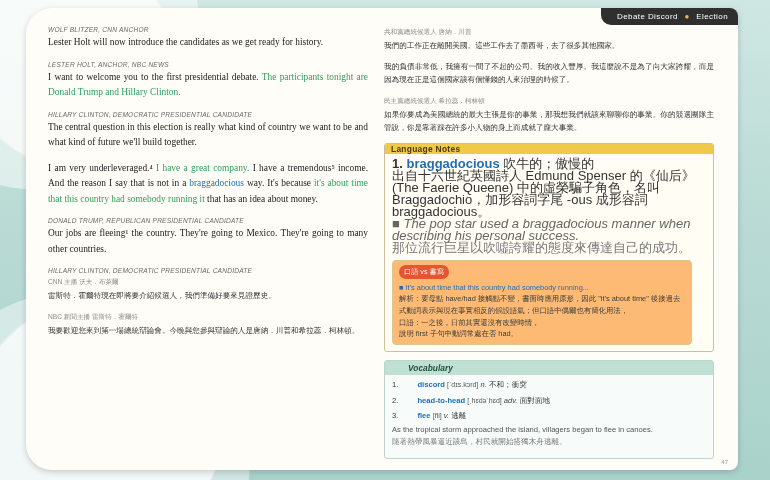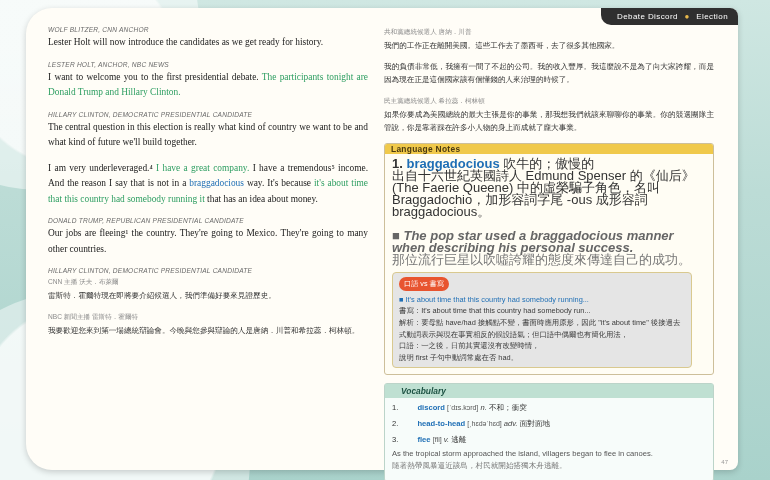--- a/index.html
+++ b/index.html
@@ -67,36 +67,36 @@
     margin-top:4px;border:1px solid #cdbf9a;background:#fffdf4;
     border-radius:3px;padding:0 0 6px 0;
   }
   .lnbar{
     background:#f0c94b;color:#4a3a10;font-size:8.4px;font-weight:bold;
     padding:0 6px;border-radius:2px 2px 0 0;letter-spacing:.3px;
   }
   .lnitem{font-size:13px;line-height:12px;color:#333;padding:4px 7px 0 7px;}
   .lnitem .w{color:#1f6fb5;font-weight:bold;}
   .lnitem .num{font-weight:bold;color:#333;}
-  .lnitem .ex{color:#666;display:block;margin-top:12px;font-style:italic;font-weight:bold;}
+  .lnitem .ex{color:#666;display:block;margin-top:0;font-style:italic;}
   .lnitem .exz{color:#777;display:block;}
 
   .dialogbox{
-    margin:6px 21px 0 7px;border:1px solid #d9c98f;background:#e5e5e5;
+    margin:6px 21px 0 7px;border:1px solid #d9c98f;background:#fdba74;
     border-radius:4px;padding:4px 6px;font-size:7.4px;line-height:11.6px;color:#3b3b3b;
   }
   .dialogtag{
     display:inline-block;background:#e8542f;color:#fff;font-size:7.2px;
     padding:1px 5px;border-radius:8px;margin-bottom:3px;
   }
   .dialogbox .b{color:#1f6fb5;}
 
   
   .vbox{margin-top:8px;border:1px solid #bcd4c9;background:#f7fcfa;border-radius:3px;padding:0 0 6px 0;}
-  .vbar{background:#bfe0d2;color:#1d5243;font-size:8.4px;font-weight:bold;font-style:italic;padding:2px 16px;}
+  .vbar{background:#bfe0d2;color:#1d5243;font-size:8.4px;font-weight:bold;font-style:italic;padding:2px 23px;}
   .vitem{font-size:7.6px;line-height:11.8px;color:#333;padding:4px 7px 0 7px;}
   .vitem .w{color:#1f6fb5;font-weight:bold;margin-left:17px;}
   .vitem .ipa{color:#555;font-size:7px;}
   .vitem .pos{font-style:italic;color:#444;}
   .vitem .ex{display:block;color:#555;margin-top:2px;}
   .vitem .exz{display:block;color:#777;}
 
   .pgnum{position:absolute;right:10px;bottom:5px;font-size:6px;color:#999;}
 </style>
 </head>
@@ -177,21 +177,20 @@
             <span class="w">braggadocious</span>
             <span>吹牛的；傲慢的</span>
             <div>出自十六世紀英國詩人 Edmund Spenser 的《仙后》(The Faerie Queene) 中的虛榮騙子角色，名叫 Braggadochio，加形容詞字尾 -ous 成形容詞 braggadocious。</div>
             <span class="ex">■ The pop star used a braggadocious manner when describing his personal success.</span>
             <span class="exz">那位流行巨星以吹噓誇耀的態度來傳達自己的成功。</span>
           </div>
 
           <div class="dialogbox">
             <span class="dialogtag">口語 vs 書寫</span>
             <div class="b">■ It's about time that this country had somebody running...</div>
-            <div>書寫：It's about time that this country had somebody run...</div>
             <div>解析：要母點 have/had 接觸點不變，書面時應用原形，因此 "it's about time" 後接過去式動詞表示與現在事實相反的假設語氣；但口語中偶爾也有簡化用法，</div>
             <div>口語：一之後，日前其實還沒有改變時情，</div>
             <div>說明 first 子句中動詞常處在否 had。</div>
           </div>
         </div>
 
         <div class="vbox">
           <div class="vbar">Vocabulary</div>
 
           <div class="vitem">

